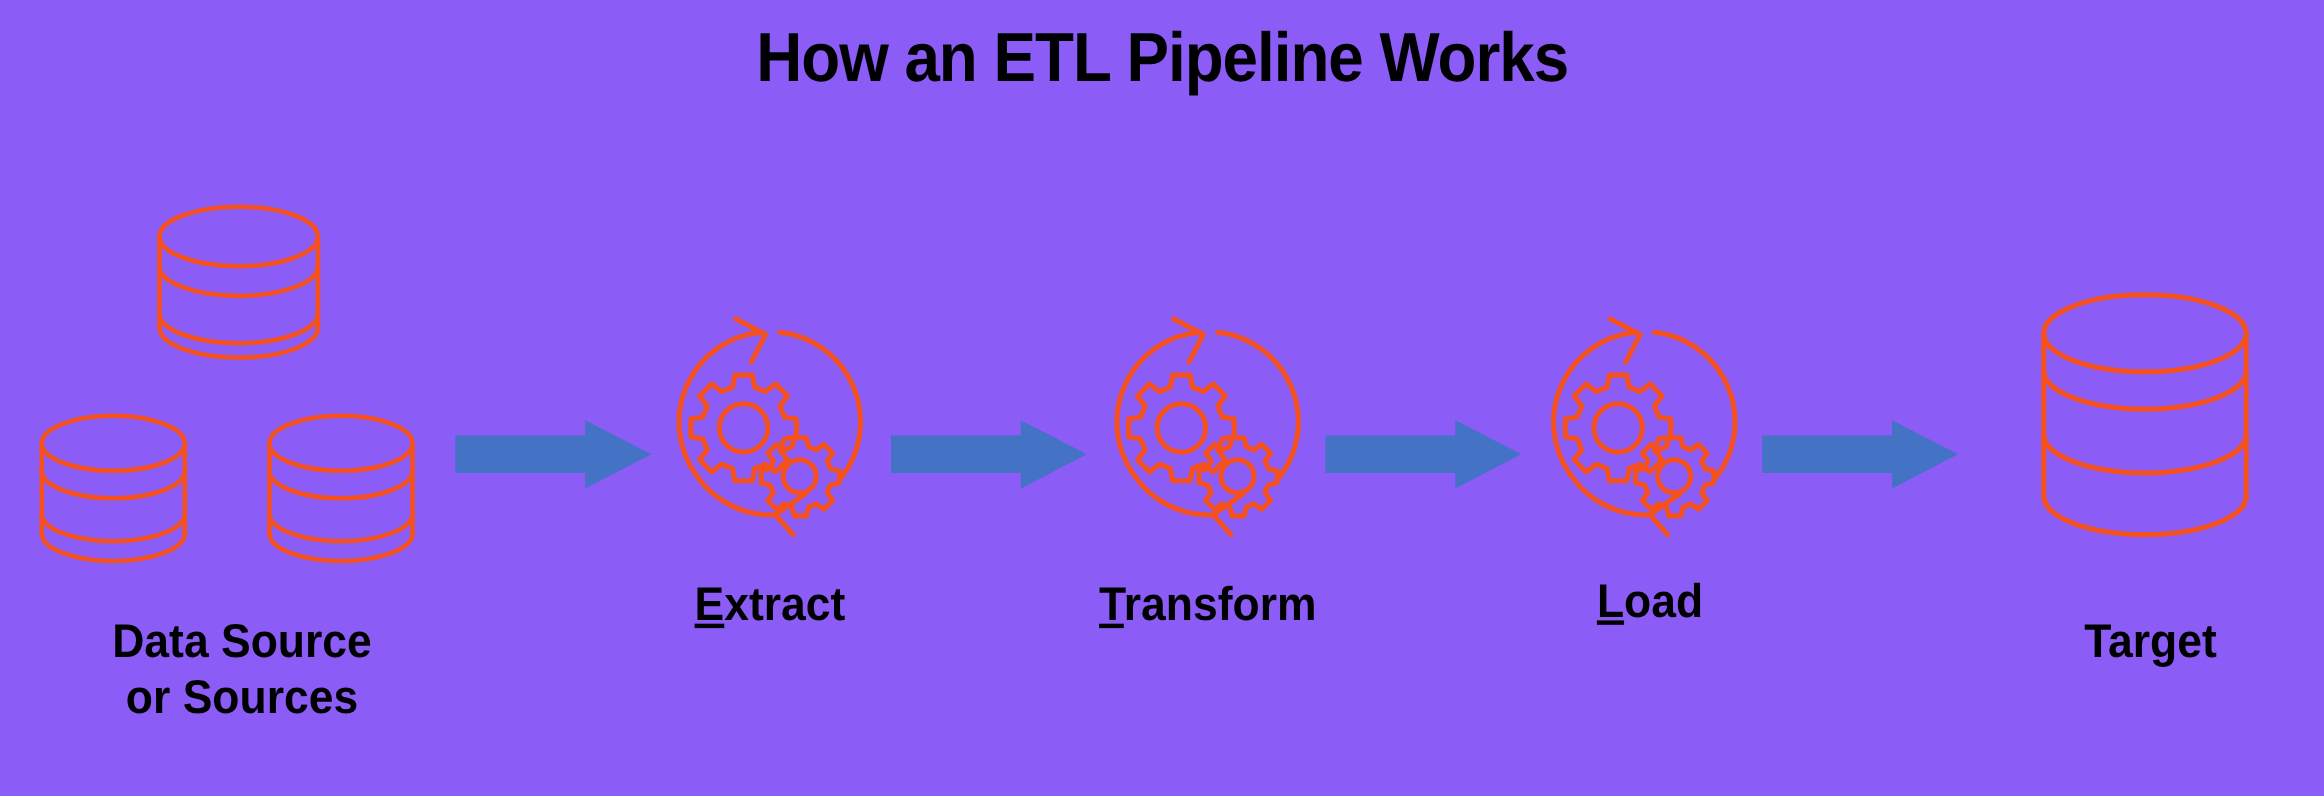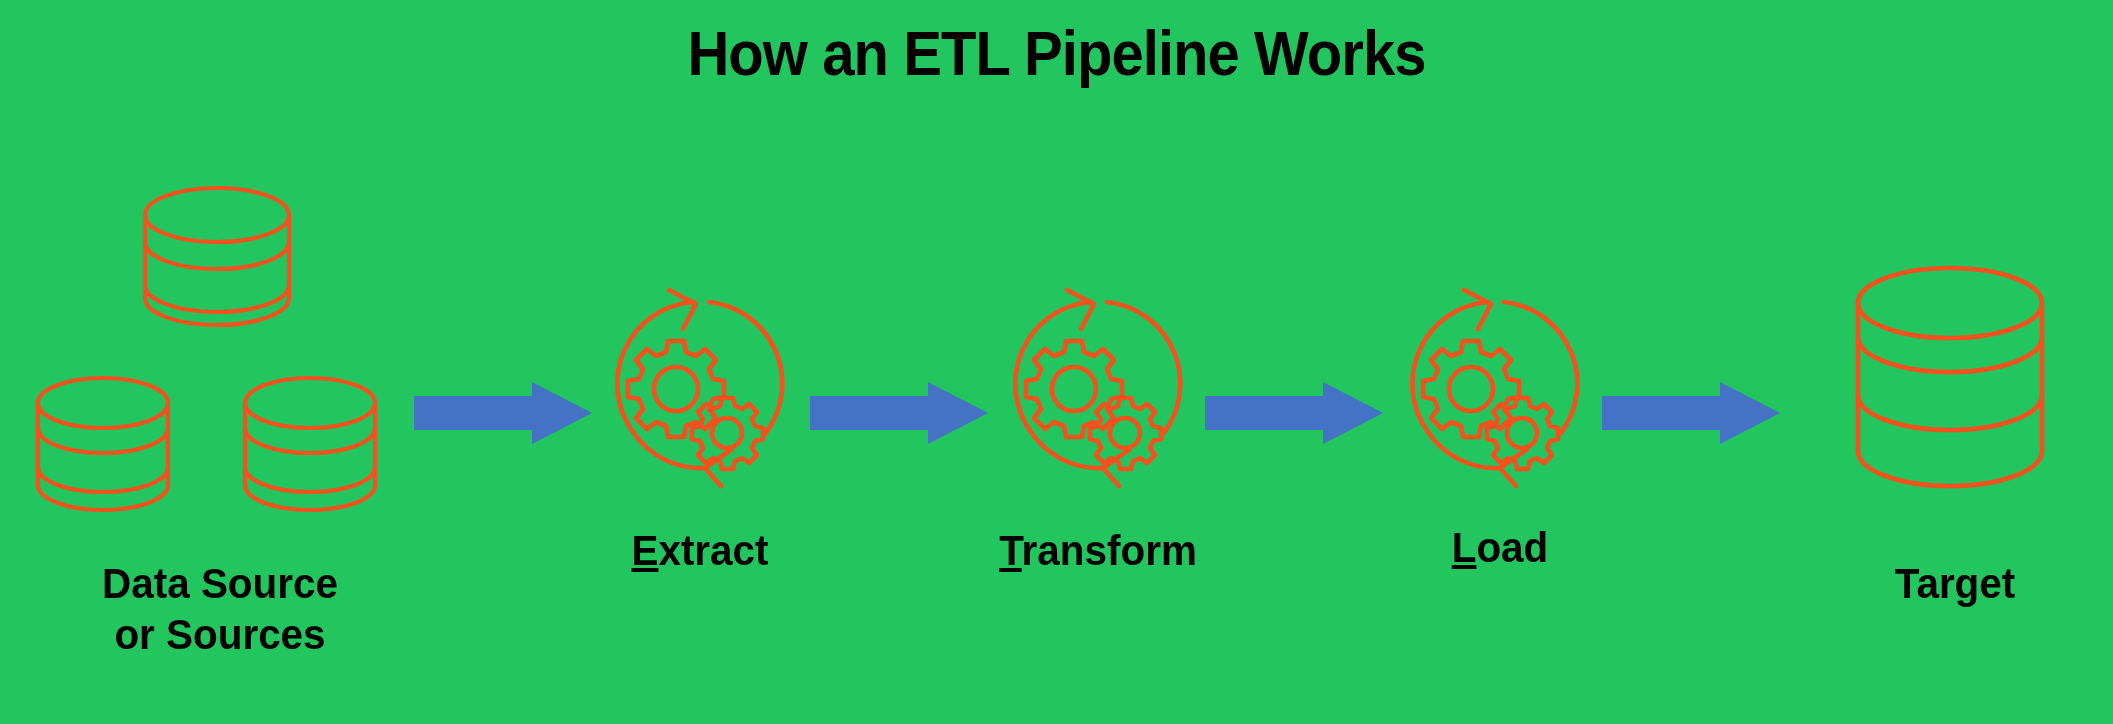--- a/index.html
+++ b/index.html
@@ -8,21 +8,21 @@
     padding: 0;
     background: #ffffff;
   }
   body {
     font-family: "Liberation Sans", sans-serif;
   }
   #canvas {
     position: relative;
     width: 2113px;
     height: 724px;
-    background: #22c55e;
+    background: #8b5cf6;
     overflow: hidden;
   }
 
   
   #diagram-title {
     position: absolute;
     left: 0;
     top: 22px;
     width: 2113px;
     text-align: center;

